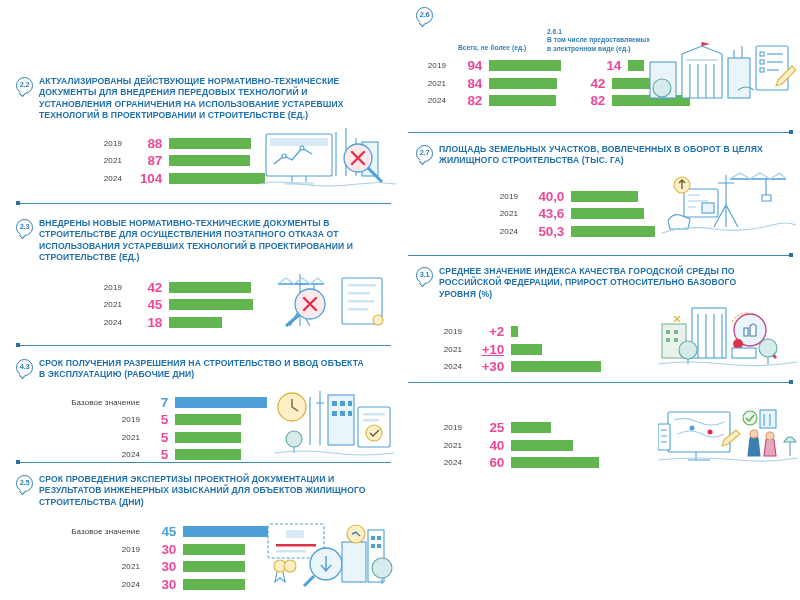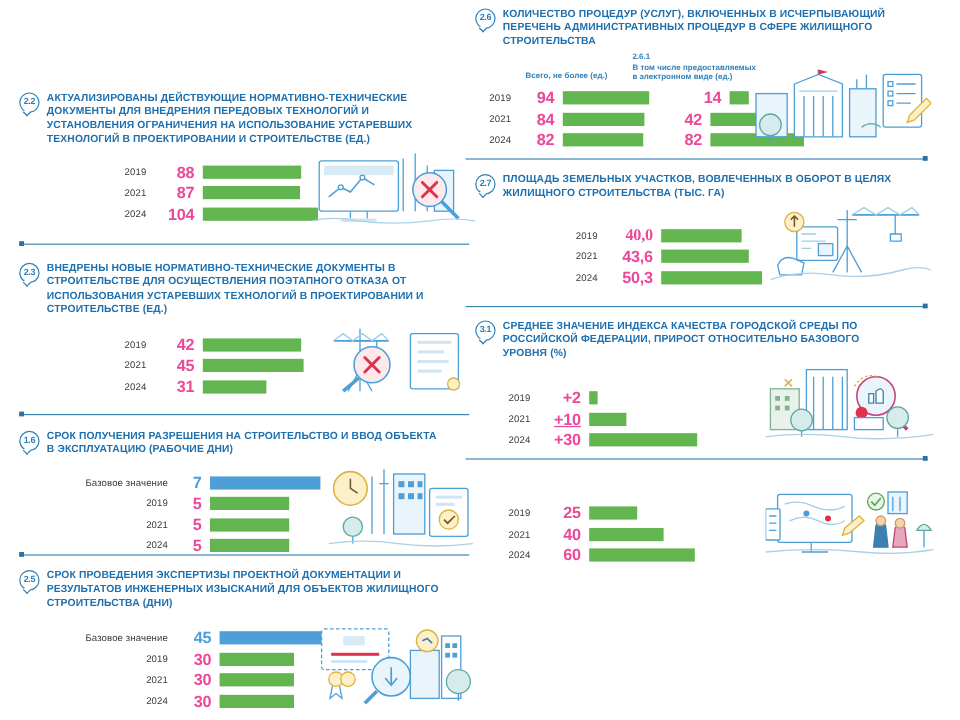--- a/index.html
+++ b/index.html
@@ -7,21 +7,21 @@
   body{
     width:800px;height:600px;
     background:#ffffff;
     font-family:"Liberation Sans","DejaVu Sans",sans-serif;
     overflow:hidden;
     position:relative;
   }
   .page{position:relative;width:800px;height:600px;}
   .col{position:absolute;top:0;width:400px;height:600px;}
   .col-left{left:0;}
-  .col-right{left:380px;}
+  .col-right{left:400px;}
 
   
   .section{position:absolute;left:0;width:400px;}
   .sec-head{display:flex;align-items:flex-start;padding-left:16px;padding-right:10px;}
   .badge{
     flex:0 0 auto;width:15px;height:15px;border-radius:50%;
     border:1.2px solid #2f7fb5;color:#2f7fb5;
     font-size:7.5px;font-weight:bold;line-height:13px;text-align:center;
     margin-right:6px;margin-top:1px;position:relative;letter-spacing:-0.3px;
   }
@@ -140,21 +140,21 @@
             <div class="r-value green" style="width:34px;">42</div>
             <div class="bar green" style="width:82px;"></div>
           </div>
           <div class="row">
             <div class="r-label" style="width:32px;">2021</div>
             <div class="r-value green" style="width:34px;">45</div>
             <div class="bar green" style="width:84px;"></div>
           </div>
           <div class="row">
             <div class="r-label" style="width:32px;">2024</div>
-            <div class="r-value green" style="width:34px;">31</div>
+            <div class="r-value green" style="width:34px;">18</div>
             <div class="bar green" style="width:53px;"></div>
           </div>
         </div>
         <div class="illo" style="left:268px;top:-2px;">
           <svg width="128" height="62" viewBox="0 0 128 62">
             <g fill="none" stroke="#4d9fd8" stroke-width="1.1">
               <path d="M32 4 L32 56 M22 14 L42 14"></path>
               <path d="M10 14 L56 14" stroke-width="1.4"></path>
               <path d="M10 14 L18 8 L26 14 L34 8 L42 14 L50 8 L56 14" stroke="#9fcde8"></path>
               <path d="M46 14 L46 26 M44 26 h5 v4 h-5 z"></path>
@@ -174,21 +174,21 @@
           </svg>
         </div>
       </div>
     </div>
     <div class="divider dot-left" style="left:16px;top:345px;width:375px;">
       <span class="dot"></span>
     </div>
 
     <div class="section" style="top:358px;">
       <div class="sec-head">
-        <div class="badge">1.6</div>
+        <div class="badge">4.3</div>
         <div class="sec-title">СРОК ПОЛУЧЕНИЯ РАЗРЕШЕНИЯ НА СТРОИТЕЛЬСТВО И ВВОД ОБЪЕКТА В ЭКСПЛУАТАЦИЮ (РАБОЧИЕ ДНИ)</div>
       </div>
       <div class="chart" style="height:72px;">
         <div class="rows" style="left:44px;top:6px;">
           <div class="row">
             <div class="r-label" style="width:96px;">Базовое значение</div>
             <div class="r-value blue" style="width:22px;">7</div>
             <div class="bar blue" style="width:92px;"></div>
           </div>
           <div class="row">
@@ -297,21 +297,20 @@
         </div>
       </div>
     </div>
   </div>
 
   <div class="col col-right">
 
     <div class="section" style="top:6px;">
       <div class="sec-head">
         <div class="badge">2.6</div>
-        <div class="sec-title">КОЛИЧЕСТВО ПРОЦЕДУР (УСЛУГ), ВКЛЮЧЕННЫХ В ИСЧЕРПЫВАЮЩИЙ ПЕРЕЧЕНЬ АДМИНИСТРАТИВНЫХ ПРОЦЕДУР В СФЕРЕ ЖИЛИЩНОГО СТРОИТЕЛЬСТВА</div>
       </div>
       <div class="chart" style="height:72px;">
         <div class="grp-head" style="left:58px;top:12px;">
           <span>Всего, не более (ед.)</span>
         </div>
         <div class="grp-head" style="left:147px;top:-4px;">
           <div class="sub">2.6.1</div>
           <div style="max-width:104px;white-space:normal;">В том числе предоставляемых в электронном виде (ед.)</div>
         </div>
         <div class="rows" style="left:14px;top:26px;">
@@ -372,21 +371,21 @@
 
     <div class="section" style="top:144px;">
       <div class="sec-head">
         <div class="badge">2.7</div>
         <div class="sec-title">ПЛОЩАДЬ ЗЕМЕЛЬНЫХ УЧАСТКОВ, ВОВЛЕЧЕННЫХ В ОБОРОТ В ЦЕЛЯХ ЖИЛИЩНОГО СТРОИТЕЛЬСТВА (ТЫС. ГА)</div>
       </div>
       <div class="chart" style="height:60px;">
         <div class="rows" style="left:86px;top:14px;">
           <div class="row">
             <div class="r-label" style="width:32px;">2019</div>
-            <div class="r-value green" style="width:40px;font-family:Liberation Serif, serif;">40,0</div>
+            <div class="r-value green" style="width:40px;">40,0</div>
             <div class="bar green" style="width:67px;"></div>
           </div>
           <div class="row">
             <div class="r-label" style="width:32px;">2021</div>
             <div class="r-value green" style="width:40px;">43,6</div>
             <div class="bar green" style="width:73px;"></div>
           </div>
           <div class="row">
             <div class="r-label" style="width:32px;">2024</div>
             <div class="r-value green" style="width:40px;">50,3</div>

